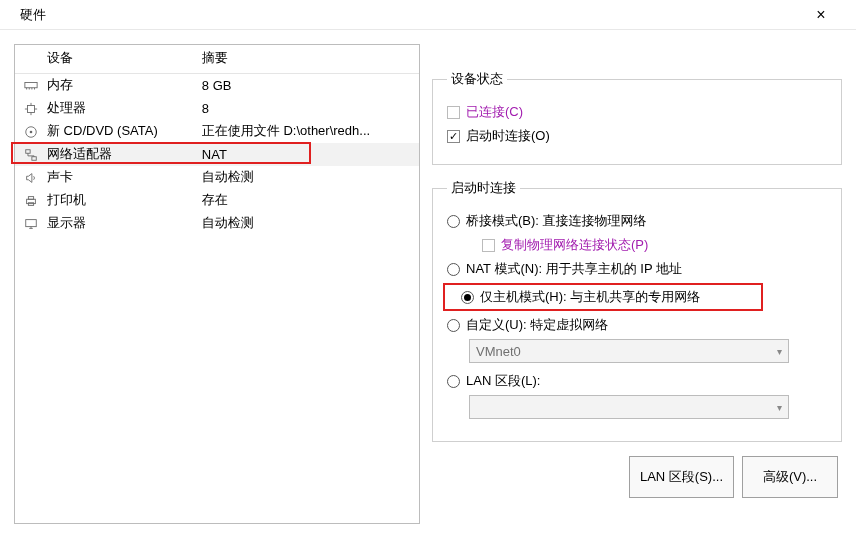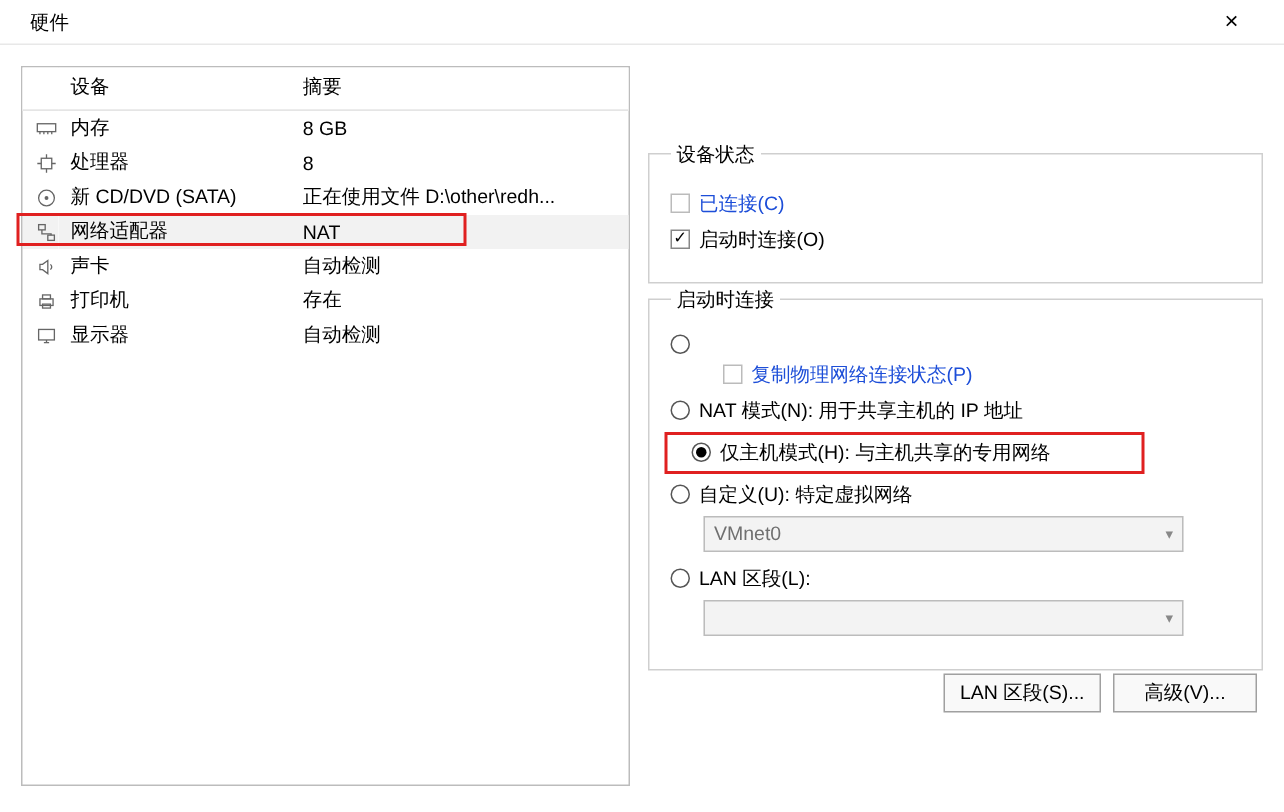--- a/index.html
+++ b/index.html
@@ -70,21 +70,21 @@
   }
   .highlight-box {
     position: absolute;
     border: 2px solid #e02020;
     pointer-events: none;
   }
   .right-panel {
     flex: 1;
     display: flex;
     flex-direction: column;
-    gap: 2px;
+    gap: 14px;
   }
   fieldset {
     border: 1px solid #cfcfcf;
     padding: 10px 14px 14px 14px;
     margin: 0;
   }
   legend {
     padding: 0 4px;
     font-size: 13px;
   }
@@ -92,21 +92,21 @@
     display: flex;
     align-items: center;
     gap: 6px;
     margin: 4px 0;
     line-height: 20px;
   }
   .radio-indent {
     margin-left: 22px;
     padding-left: 13px;
   }
-  .disabled { color: #1d4ed8; }
+  .disabled { color: #a21caf; }
   .combo {
     width: 100%;
     height: 24px;
     border: 1px solid #bcbcbc;
     background: #f3f3f3;
     color: #707070;
     padding: 4px 6px;
     display: flex;
     align-items: center;
     justify-content: space-between;
@@ -118,21 +118,21 @@
     color: #888;
   }
   .btnrow {
     display: flex;
     justify-content: flex-end;
     gap: 8px;
     padding-right: 4px;
   }
   .btn {
     min-width: 96px;
-    height: 26px;
+    height: 42px;
     border: 1px solid #a0a0a0;
     background: #f9f9f9;
     display: inline-flex;
     align-items: center;
     justify-content: center;
     padding: 0 10px;
     cursor: default;
   }
   .red-outline {
     border: 2px solid #e02020;
@@ -252,20 +252,21 @@
         <span class="checkbox-box">✓</span>
         <span>启动时连接(O)</span>
       </label>
     </fieldset>
 
     <fieldset>
       <legend>启动时连接</legend>
 
       <label class="rad">
         <span class="radio-circle"></span>
+        <span>桥接模式(B): 直接连接物理网络</span>
       </label>
       <label class="chk radio-indent disabled">
         <span class="checkbox-box disabled"></span>
         <span>复制物理网络连接状态(P)</span>
       </label>
 
       <label class="rad">
         <span class="radio-circle"></span>
         <span>NAT 模式(N): 用于共享主机的 IP 地址</span>
       </label>

